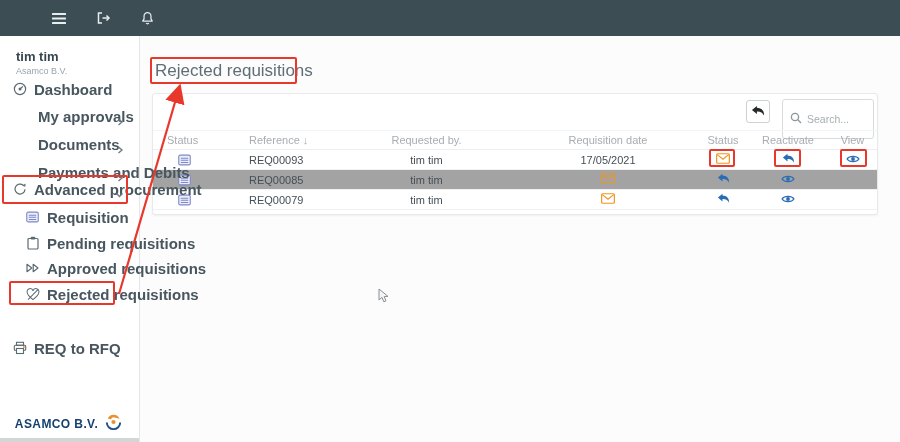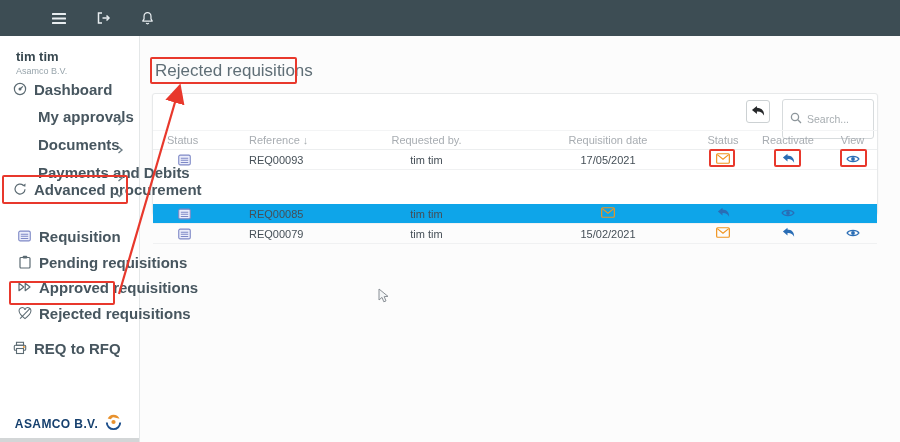--- a/index.html
+++ b/index.html
@@ -25,21 +25,21 @@
   }
   .user-block { padding:13px 16px 0 16px; }
   .user-name { font-size:13px; font-weight:700; color:#37474f; }
   .user-company { font-size:9px; color:#98a5ac; margin-top:2px; }
 
   .nav-item {
     position:absolute; left:0; width:139px; height:24px;
     display:flex; align-items:center; gap:7px; padding-left:12px;
     color:#47565f; font-size:15px; font-weight:700; cursor:pointer; white-space:nowrap;
   }
-  .nav-item.sub { padding-left:17px;margin-top:19px; }
+  .nav-item.sub { padding-left:25px; }
   .nav-item.noicon { padding-left:38px; }
   .nicon { display:flex; align-items:center; justify-content:center; width:15px; height:15px; flex:0 0 15px; color:#5c6b73; }
   .nav-chevron { position:absolute; right:15px; top:8px; color:#6d7c84; }
 
   .logo-row {
     position:absolute; left:0; bottom:5px; width:139px; height:26px;
     display:flex; align-items:center; justify-content:center; gap:5px;
   }
   .logo-text { font-size:12px; font-weight:800; letter-spacing:.4px; color:#16406e; }
   .sidebar-hscroll { position:absolute; left:0; bottom:0; width:139px; height:4px; background:#d3d6d7; }
@@ -69,21 +69,21 @@
   }
   .search-box input::placeholder { color:#a7adb1; }
 
   .tbl { position:absolute; left:0; top:36px; width:724px; }
   .trow {
     display:grid; grid-template-columns:62px 120px 183px 180px 50px 80px 49px;
     align-items:center; height:19px; font-size:11px;
   }
   .thead { color:#a8adb2; border-bottom:1px solid #eceeef; border-top:1px solid #f3f4f5; height:20px; }
   .tbody-row { color:#454f57; border-bottom:1px solid #f0f1f2; height:20px; }
-  .tbody-row.striped { background:#0ea5e9;margin-top:34px; }
+  .tbody-row.striped { background:#a3a3a3; }
   .c-status-h { padding-left:14px; }
   .c-ref { padding-left:34px; }
   .c-center { text-align:center; }
   .cell-icon { display:flex; align-items:center; justify-content:center; }
   .act { cursor:pointer; display:flex; align-items:center; justify-content:center; width:100%; }
   .blue { color:#2a6db5; }
 
   
   .ann {
     position:absolute; border:2px solid #e8382c; border-radius:2px;
@@ -333,21 +333,20 @@
 
     <div class="trow tbody-row">
       <div class="cell-icon">
         <svg width="13" height="12" viewBox="0 0 14 12">
             <rect x="0.8" y="0.8" width="12.4" height="10.4" rx="1.5" fill="#eceefb" stroke="#7e88c6" stroke-width="1.2"></rect>
             <path d="M3 4 h8 M3 6.3 h8 M3 8.6 h8" stroke="#7e88c6" stroke-width="1.1"></path>
           </svg>
       </div>
       <div class="c-ref">REQ00079</div>
       <div class="c-center">tim tim</div>
-      <div class="c-center">15/02/2021</div>
       <div class="act">
         <span><svg width="14" height="11" viewBox="0 0 13 10" fill="none" stroke="#f0941f" stroke-width="1.1">
               <rect x="0.6" y="0.6" width="11.8" height="8.8" rx="1"></rect>
               <path d="M1.2 1.4 L6.5 5.6 L11.8 1.4"></path>
             </svg></span>
       </div>
       <div class="act blue">
         <span><svg width="13" height="11" viewBox="0 0 13 11">
               <path d="M5.5 0.8 L0.9 4.6 l4.6 3.8 V6 c3.2-.2 5.2 1 6.6 3.7 .3-4.7-2.6-7.2-6.6-7.3 z" fill="currentColor"></path>
             </svg></span>

